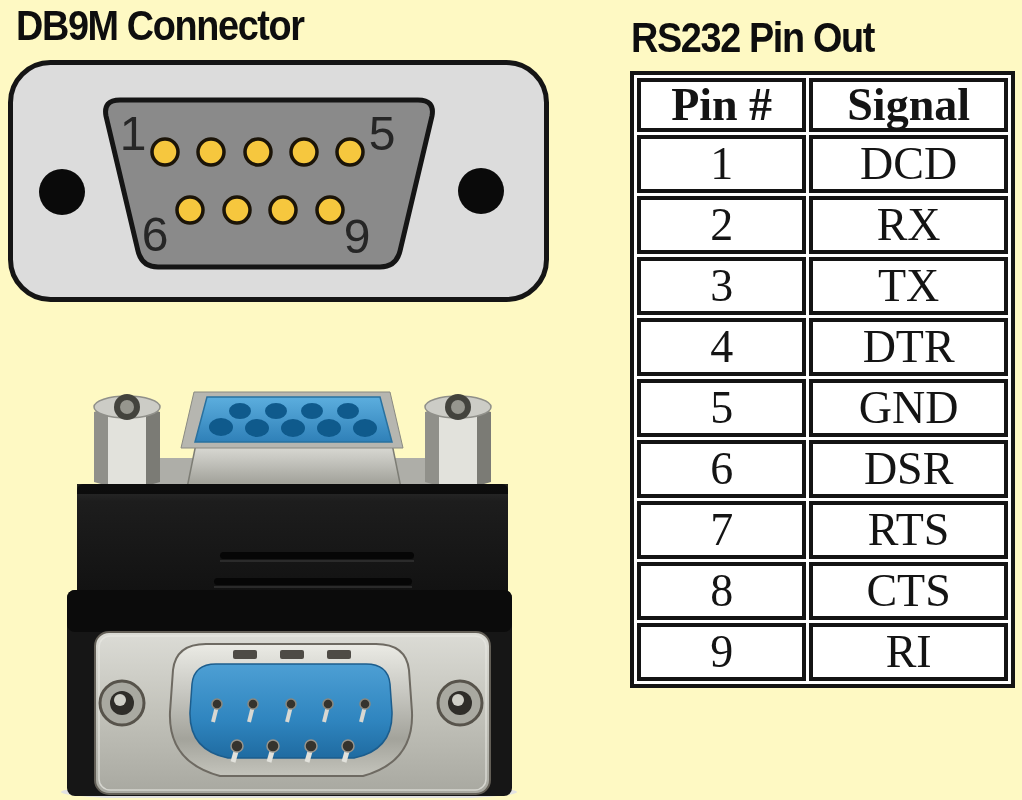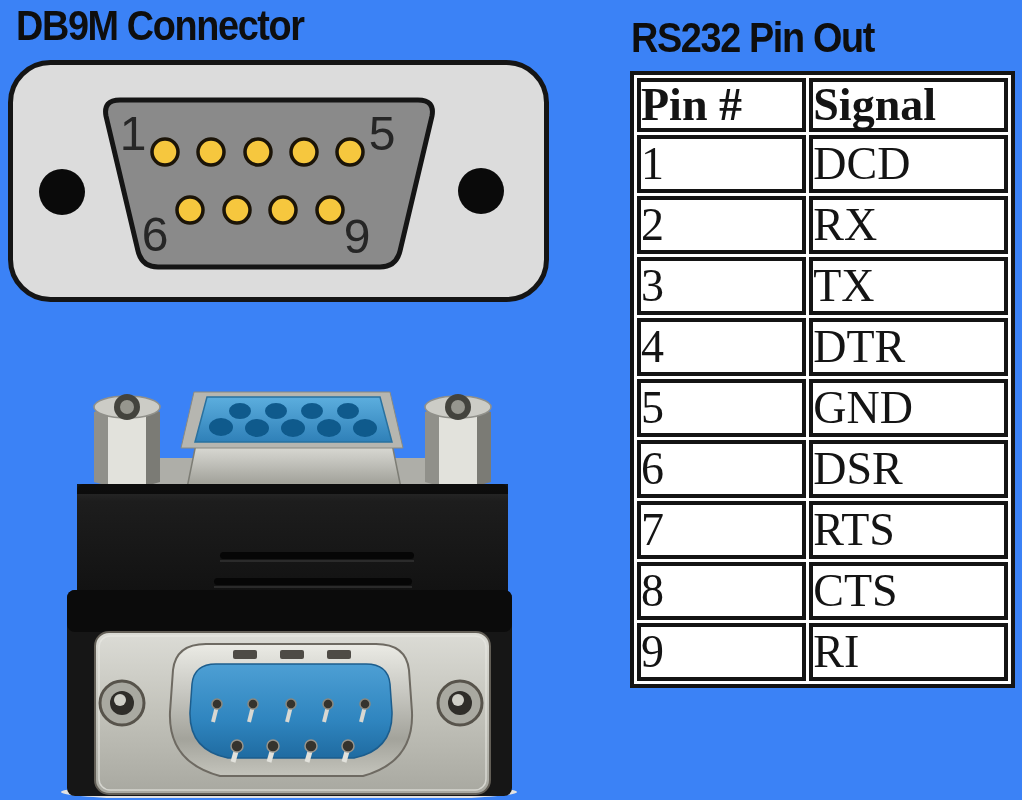--- a/index.html
+++ b/index.html
@@ -1,18 +1,18 @@
 <!DOCTYPE html>
 <html style="--diagram-shell: #dcdcdc; --diagram-face: #8a8a8a; --pin-yellow: #f6c73e; --outline: #151515; --photo-body: #1a1a1a; --photo-metal: #c6c6c0; --photo-blue: #3e93cc;"><head>
 <meta charset="utf-8">
 <style>
   html,body { margin:0; padding:0; }
   body { background:#ffffff; font-family:"Liberation Sans", sans-serif; }
   .page {
-    position:relative; width:1022px; height:800px; background:#3b82f6; overflow:hidden;
+    position:relative; width:1022px; height:800px; background:#fef9c3; overflow:hidden;
   }
   .big-title {
     position:absolute; margin:0; color:#0e0e0e;
     font-family:"Liberation Sans", sans-serif;
     font-weight:700; font-size:42px; letter-spacing:-1.5px;
     transform:scaleX(0.9); transform-origin:left top; white-space:nowrap;
   }
   #diagram-title { left:16px; top:2px; }
   #pinout-title  { left:631px; top:14px; }
 
@@ -23,21 +23,21 @@
   table.pinout {
     width:100%; height:100%;
     border-collapse:separate; border-spacing:3px;
     border:4px solid #141414;
     table-layout:fixed;
     font-family:"Liberation Serif", serif; color:#141414;
     background:#ffffff;
   }
   table.pinout tr { height:10%; }
   table.pinout th, table.pinout td {
-    border:4px solid #141414; text-align:left; vertical-align:middle;
+    border:4px solid #141414; text-align:center; vertical-align:middle;
     padding:0; line-height:1; overflow:hidden;
   }
   table.pinout th { font-size:46px; font-weight:700; }
   table.pinout td { font-size:46px; font-weight:400; }
   .col-pin { width:46%; } .col-sig { width:54%; }
 
   .diag-num {
     font-family:"Liberation Sans", sans-serif; font-size:48px; fill:#262626;
     text-anchor:middle; dominant-baseline:central;
   }

